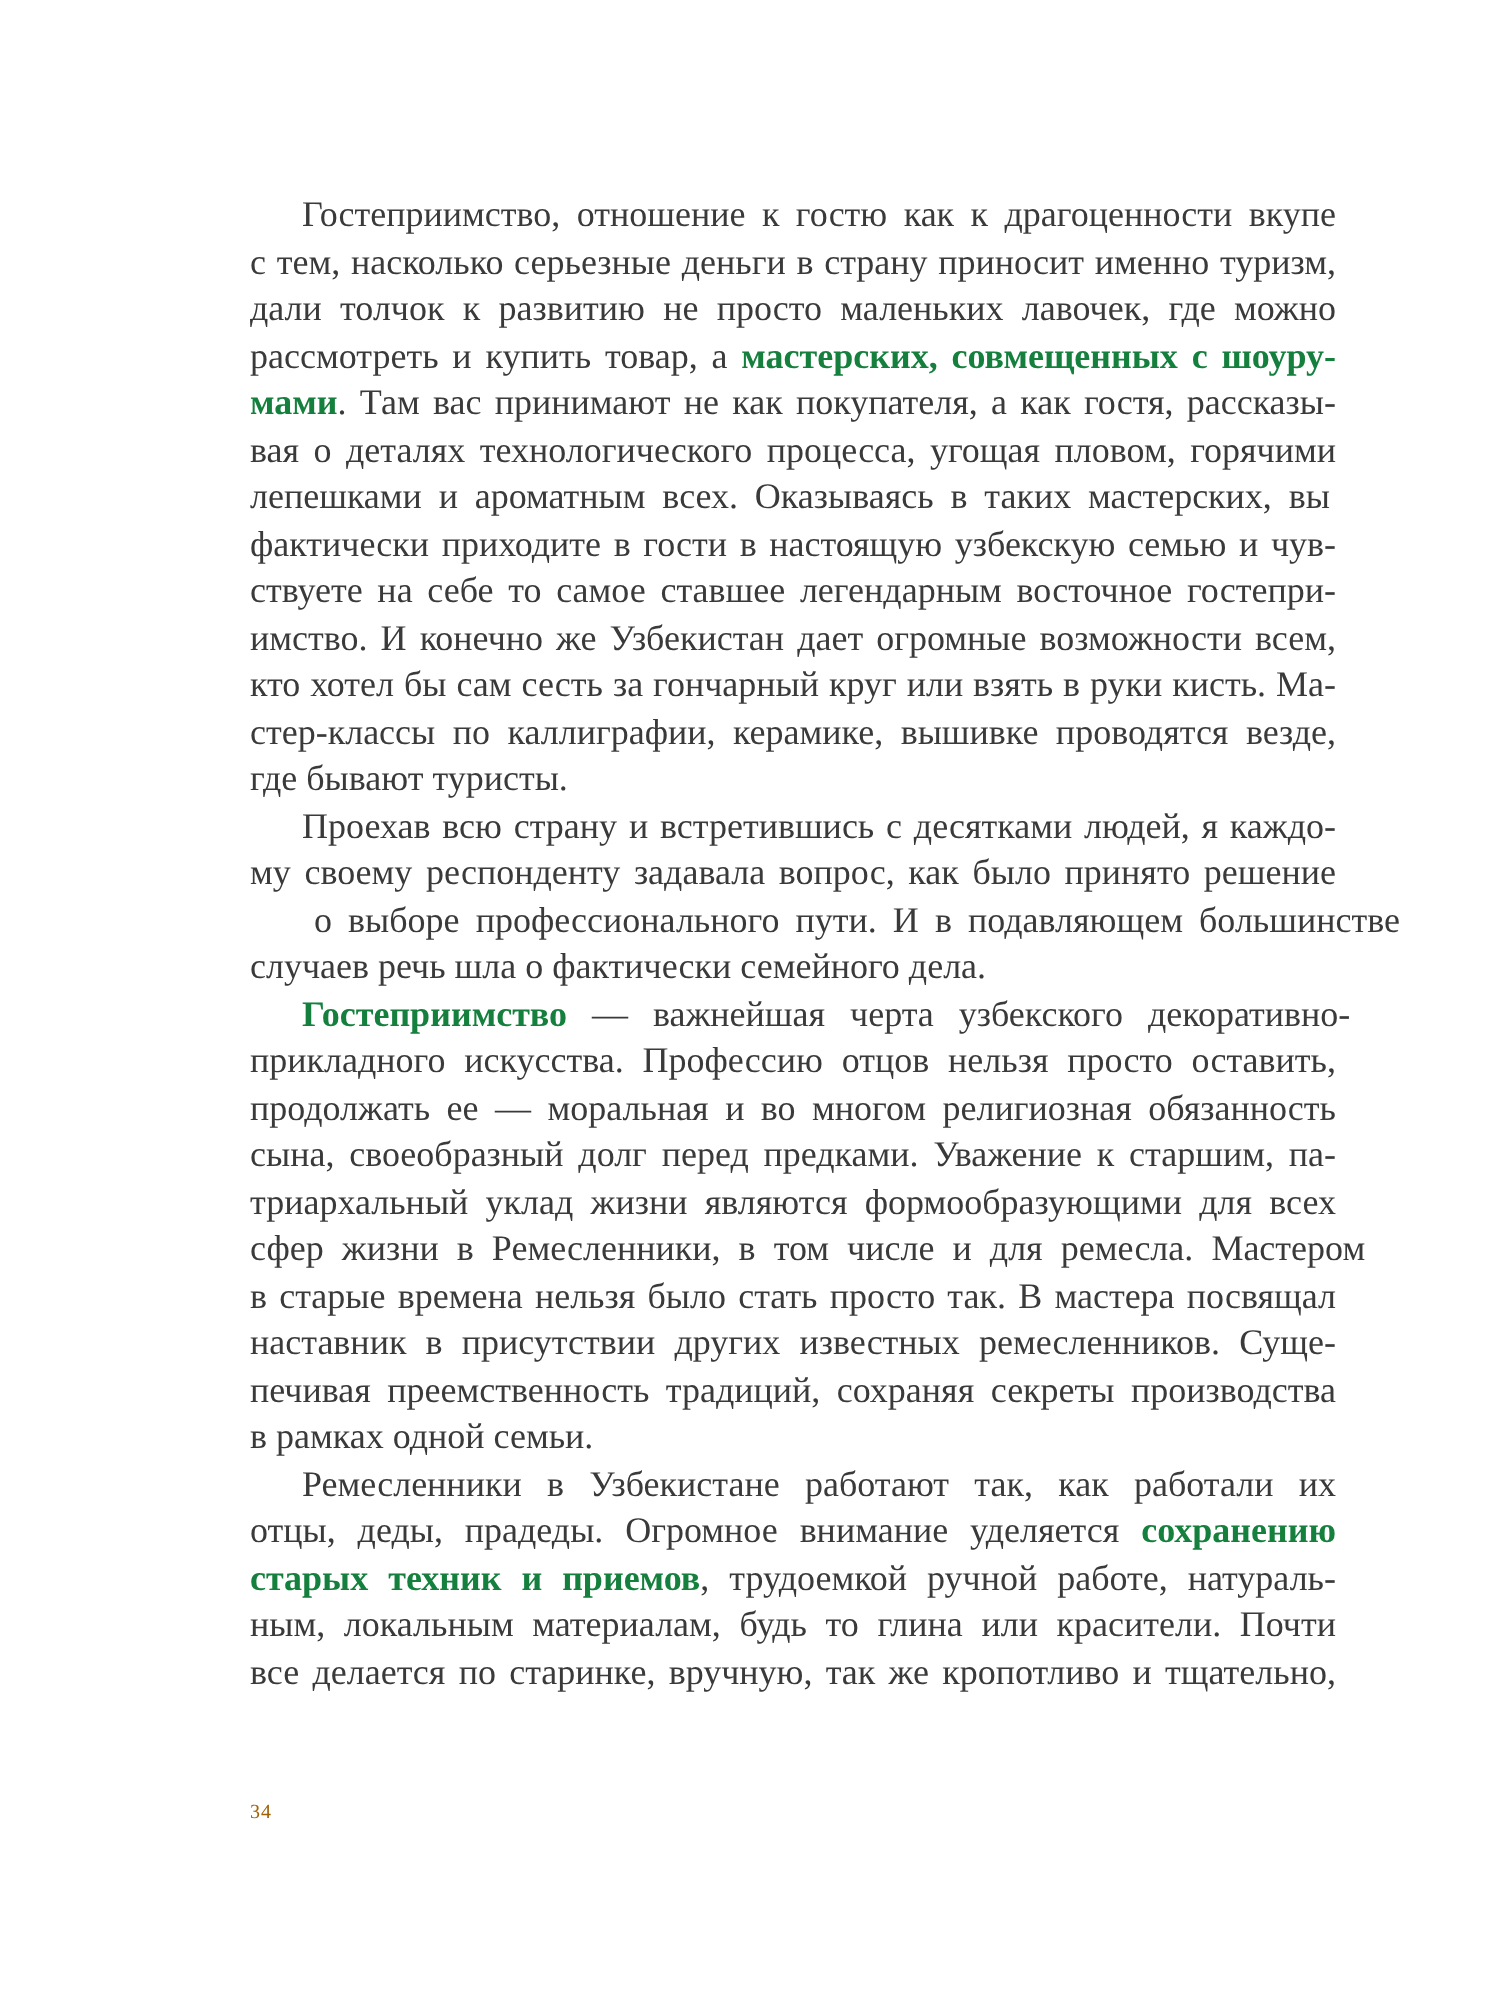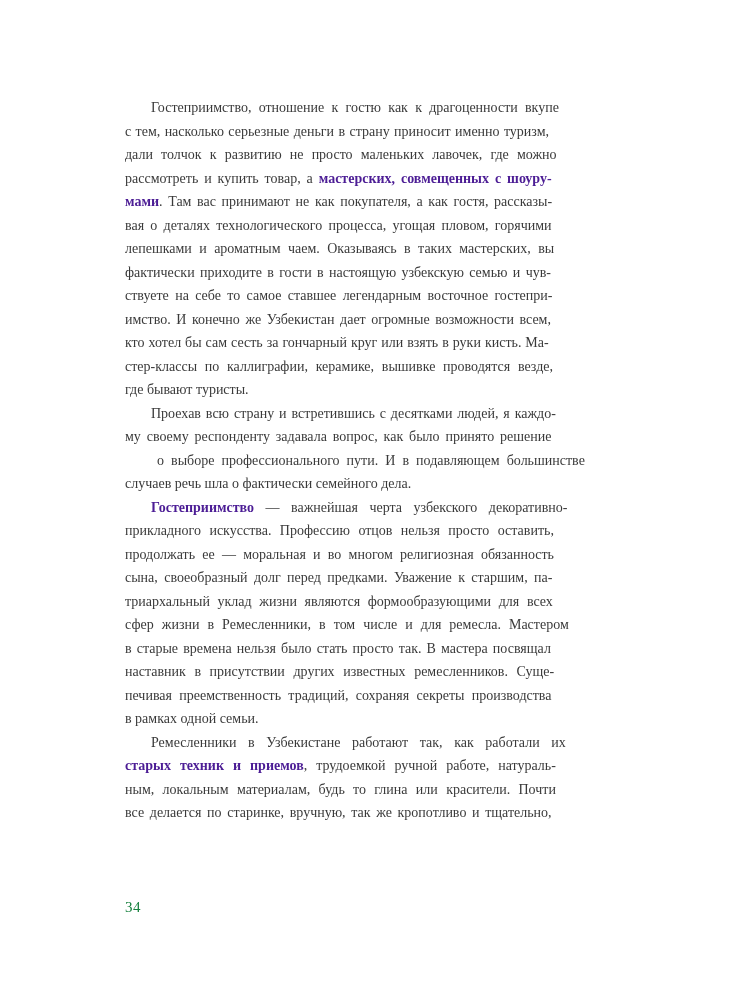--- a/index.html
+++ b/index.html
@@ -28,57 +28,57 @@
     top: 96px;
     width: 543px;
   }
   .paragraph {
     margin: 0;
     padding: 0;
   }
   .line {
     height: 23.5px;
     line-height: 23.5px;
-    font-size: 14px;
+    font-size: 18px;
     white-space: nowrap;
   }
   .line > span {
     display: inline-block;
     white-space: nowrap;
   }
   .line.indent {
     padding-left: 26px;
   }
   .line b {
     font-weight: 700;
-    color: #4c1d95;
+    color: #15803d;
   }
   .page-number {
     position: absolute;
     left: 125px;
     top: 897px;
-    font-size: 15px;
+    font-size: 10px;
     line-height: 20px;
-    color: #15803d;
+    color: #a16207;
     letter-spacing: 0.5px;
   }
 </style>
 </head>
 <body>
 
 <div class="page">
   <div class="text-block" id="text-block">
       <div class="paragraph">
         <div class="line indent"><span style="word-spacing: 3.72768px;"><span>Гостеприимство, отношение к гостю как к драгоценности вкупе</span></span></div>
         <div class="line"><span style="word-spacing: 0.862847px;"><span>с тем, насколько серьезные деньги в страну приносит именно туризм,</span></span></div>
         <div class="line"><span style="word-spacing: 4.63715px;"><span>дали толчок к развитию не просто маленьких лавочек, где можно</span></span></div>
         <div class="line"><span style="word-spacing: 2.4043px;"><span>рассмотреть и купить товар, а </span><b>мастерских, совмещенных с шоуру-</b></span></div>
         <div class="line"><span style="word-spacing: 2.13437px;"><b>мами</b><span>. Там вас принимают не как покупателя, а как гостя, рассказы-</span></span></div>
         <div class="line"><span style="word-spacing: 2.73438px;"><span>вая о деталях технологического процесса, угощая пловом, горячими</span></span></div>
-        <div class="line"><span style="word-spacing: 3.89648px;"><span>лепешками и ароматным чаем. Оказываясь в таких мастерских, вы</span></span></div>
+        <div class="line"><span style="word-spacing: 3.89648px;"><span>лепешками и ароматным всех. Оказываясь в таких мастерских, вы</span></span></div>
         <div class="line"><span style="word-spacing: 1.80556px;"><span>фактически приходите в гости в настоящую узбекскую семью и чув-</span></span></div>
         <div class="line"><span style="word-spacing: 2.83984px;"><span>ствуете на себе то самое ставшее легендарным восточное гостепри-</span></span></div>
         <div class="line"><span style="word-spacing: 2.03711px;"><span>имство. И конечно же Узбекистан дает огромные возможности всем,</span></span></div>
         <div class="line"><span style="word-spacing: 0.472356px;"><span>кто хотел бы сам сесть за гончарный круг или взять в руки кисть. Ма-</span></span></div>
         <div class="line"><span style="word-spacing: 4.23958px;"><span>стер-классы по каллиграфии, керамике, вышивке проводятся везде,</span></span></div>
         <div class="line last"><span><span>где бывают туристы.</span></span></div>
       </div>
       <div class="paragraph">
         <div class="line indent"><span style="word-spacing: 1.40278px;"><span>Проехав всю страну и встретившись с десятками людей, я каждо-</span></span></div>
         <div class="line"><span style="word-spacing: 2.32812px;"><span>му своему респонденту задавала вопрос, как было принято решение</span></span></div>
@@ -92,19 +92,20 @@
         <div class="line"><span style="word-spacing: 2.87891px; text-align: right;"><span>сына, своеобразный долг перед предками. Уважение к старшим, па-</span></span></div>
         <div class="line"><span style="word-spacing: 4.1224px;"><span>триархальный уклад жизни являются формообразующими для всех</span></span></div>
         <div class="line"><span style="word-spacing: 4.54063px;"><span>сфер жизни в Ремесленники, в том числе и для ремесла. Мастером</span></span></div>
         <div class="line"><span style="word-spacing: 1.60312px;"><span>в старые времена нельзя было стать просто так. В мастера посвящал</span></span></div>
         <div class="line"><span style="word-spacing: 5.09635px;"><span>наставник в присутствии других известных ремесленников. Суще-</span></span></div>
         <div class="line"><span style="word-spacing: 3.74063px;"><span>печивая преемственность традиций, сохраняя секреты производства</span></span></div>
         <div class="line last"><span><span>в рамках одной семьи.</span></span></div>
       </div>
       <div class="paragraph">
         <div class="line indent"><span style="word-spacing: 8.13393px;"><span>Ремесленники в Узбекистане работают так, как работали их</span></span></div>
+        <div class="line"><span style="word-spacing: 6.4349px;"><span>отцы, деды, прадеды. Огромное внимание уделяется </span><b>сохранению</b></span></div>
         <div class="line"><span style="word-spacing: 5.49777px;"><b>старых техник и приемов</b><span>, трудоемкой ручной работе, натураль-</span></span></div>
         <div class="line"><span style="word-spacing: 4.80859px;"><span>ным, локальным материалам, будь то глина или красители. Почти</span></span></div>
         <div class="line"><span style="word-spacing: 2.13021px;"><span>все делается по старинке, вручную, так же кропотливо и тщательно,</span></span></div>
       </div>
     </div>
   <div class="page-number">34</div>
 </div>
 
 </body></html>

